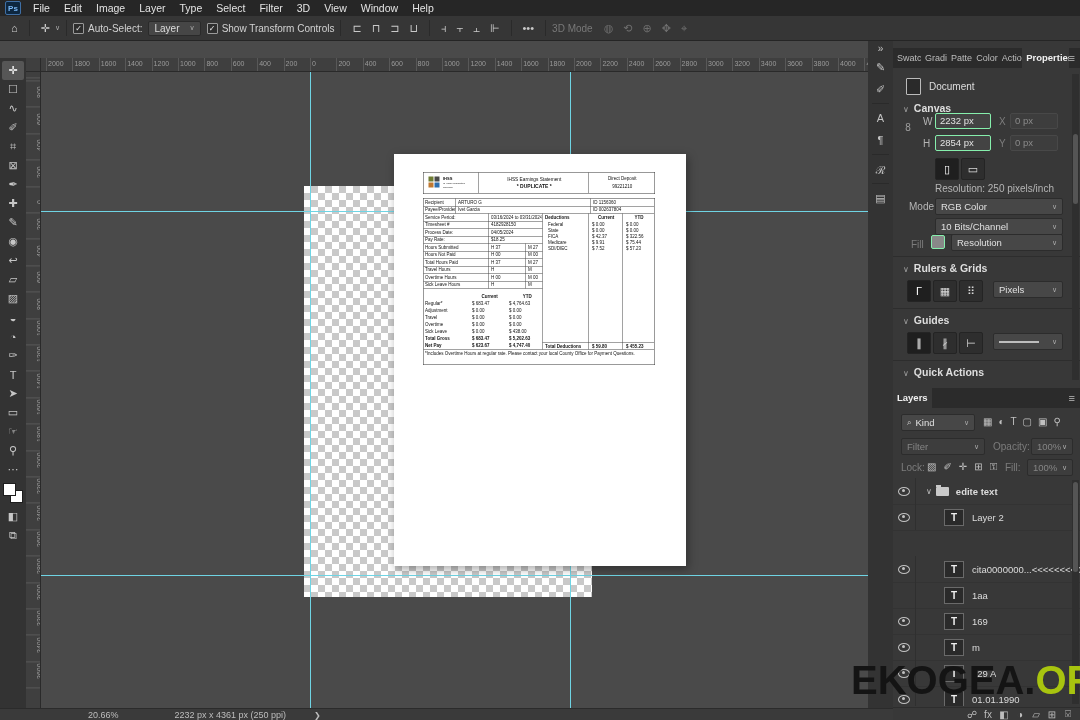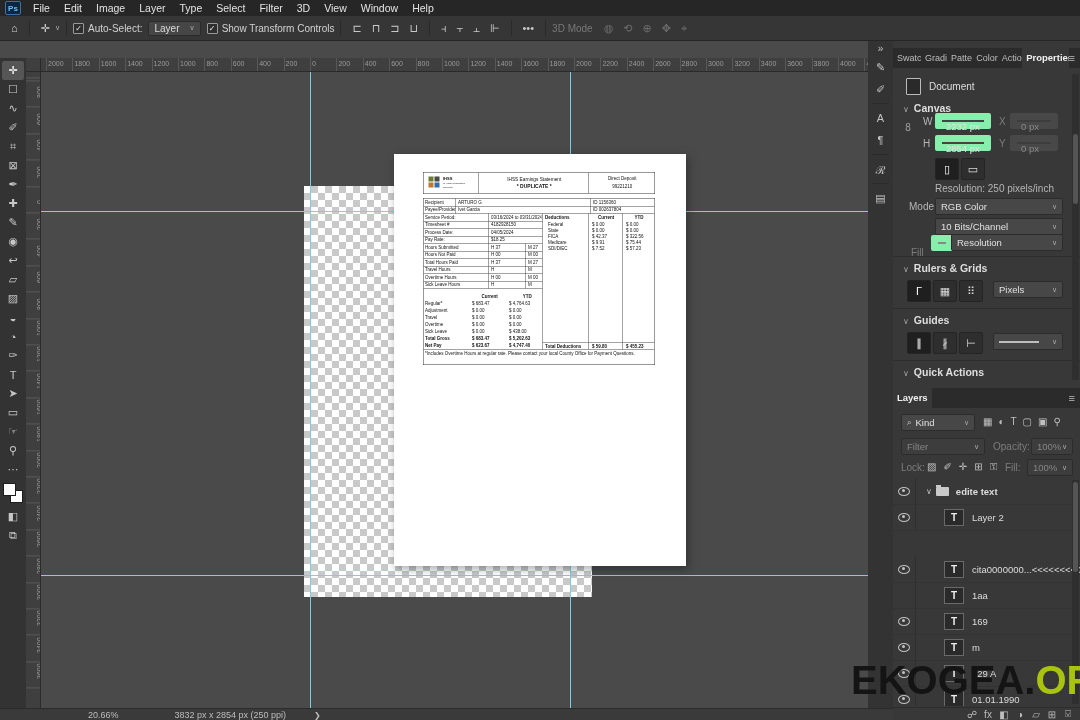--- a/index.html
+++ b/index.html
@@ -74,21 +74,21 @@
   
   .panels{position:absolute;left:893px;top:40px;width:187px;height:680px;background:#383838;z-index:16;}
   .ptabbar{position:absolute;left:0;width:187px;height:20px;background:#2b2b2b;display:flex;align-items:center;}
   .ptab{font-size:9px;color:#bdbdbd;padding:0 4px;line-height:20px;white-space:nowrap;overflow:hidden;}
   .ptab.active{background:#383838;color:#f0f0f0;font-weight:bold;font-size:9.5px;}
   .hamb{margin-left:auto;color:#bdbdbd;font-size:11px;padding-right:5px;}
   .plabel{position:absolute;font-size:10px;color:#b5b5b5;}
   .plabel.dim{color:#7c7c7c;}
   .sect-h{position:absolute;font-size:10.5px;font-weight:bold;color:#dedede;}
   .sect-caret{color:#9f9f9f;font-size:8px;margin-right:5px;font-weight:normal;}
-  .fld{position:absolute;background:#434343;border:7px solid #86efac;border-radius:2px;font-size:9.5px;color:#e2e2e2;
+  .fld{position:absolute;background:#434343;border:1px solid #86efac;border-radius:2px;font-size:9.5px;color:#e2e2e2;
        padding:1px 4px;box-sizing:border-box;height:16px;line-height:12px;}
   .fld.dis{color:#8a8a8a;background:#3d3d3d;border-color:#484848;}
   .pdd{position:absolute;background:#474747;border:1px solid #2c2c2c;border-radius:2px;font-size:9.5px;color:#e0e0e0;
        padding:1px 5px;box-sizing:border-box;height:17px;line-height:13px;display:flex;justify-content:space-between;align-items:center;}
   .pdd.dim{color:#858585;background:#3d3d3d;}
   .pibtn{position:absolute;width:22px;height:20px;background:#2e2e2e;border:1px solid #242424;border-radius:2px;
          color:#d8d8d8;font-size:11px;display:flex;align-items:center;justify-content:center;}
   .pibtn.lit{background:#1f1f1f;color:#fff;}
   .pdivider{position:absolute;left:0;width:187px;height:1px;background:#2d2d2d;}
   .doc-ico{position:absolute;width:13px;height:15px;background:#2a2a2a;border:1px solid #bbb;border-radius:1px;}
@@ -450,21 +450,21 @@
 
       <span class="plabel" style="left:16px;top:161px;">Mode</span>
       <span class="pdd" style="left:42px;top:158px;width:128px;">
         <span>RGB Color</span>
           <span class="caret">∨</span>
       </span>
       <span class="pdd" style="left:42px;top:178px;width:128px;">
         <span>10 Bits/Channel</span>
           <span class="caret">∨</span>
       </span>
-      <span class="plabel dim" style="left:18px;top:207px;">Fill</span>
+      <span class="plabel dim" style="left:18px;top:199px;">Fill</span>
       <span class="fld" style="left:38px;top:195px;width:14px;height:14px;background:#888;"></span>
       <span class="pdd" style="left:58px;top:194px;width:112px;">
         <span>Resolution</span>
           <span class="caret">∨</span>
       </span>
 
       <div class="pdivider" style="top:216px;"></div>
       <span class="sect-h" style="left:10px;top:222px;"><span class="sect-caret">∨</span><span>Rulers &amp; Grids</span></span>
       <span class="pibtn lit" style="left:14px;top:240px;">Γ</span>
       <span class="pibtn" style="left:40px;top:240px;">▦</span>
@@ -607,21 +607,21 @@
           <span class="lbar-ico">◑</span>
           <span class="lbar-ico">▱</span>
           <span class="lbar-ico">⊞</span>
           <span class="lbar-ico">⍌</span>
         </div>
     </div>
   </div>
 
   <div class="statusbar">
     <span style="margin-left:88px;">20.66%</span>
-    <span style="margin-left:56px;">3832 px x 2854 px (250 ppi)</span>
+    <span style="margin-left:56px;">2232 px x 4361 px (250 ppi)</span>
     <span style="margin-left:28px;font-size:8px;">❯</span>
   </div>
 
   <div class="watermark">
     <span id="wm-dark" style="color: rgb(20, 20, 20);">EKOGEA.</span><span id="wm-accent" style="color: rgb(168, 196, 15);">ORG</span>
   </div>
 
 </div>
 
 </body></html>

